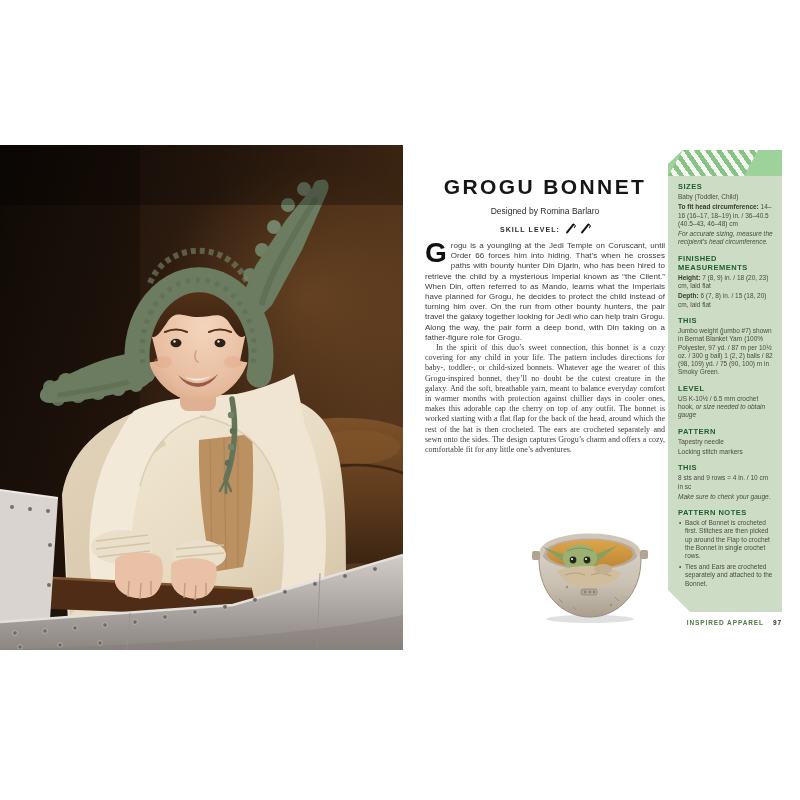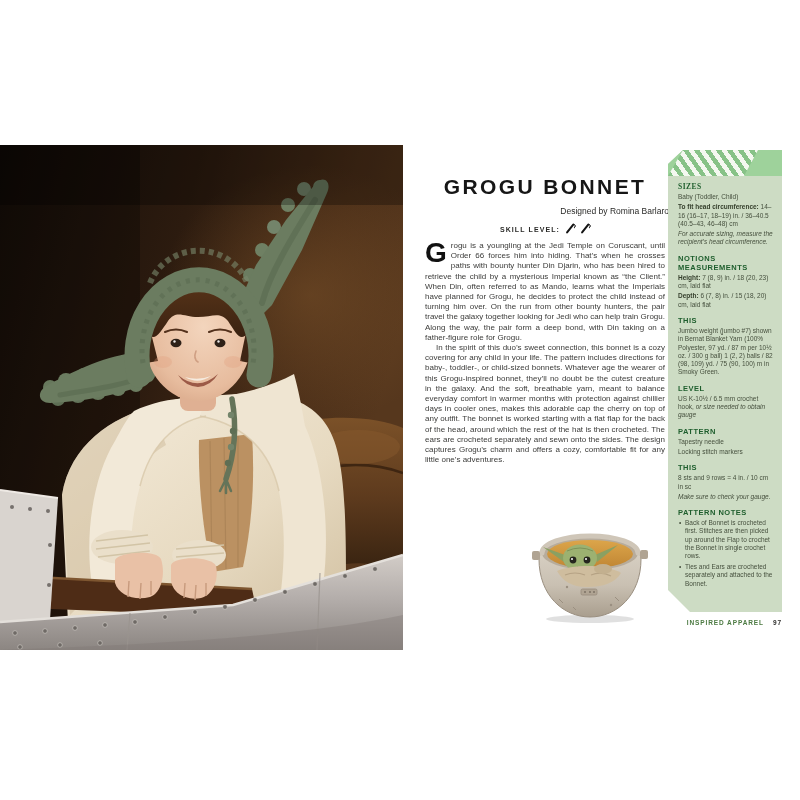--- a/index.html
+++ b/index.html
@@ -8,58 +8,58 @@
 
   
   .photo{position:absolute;left:0;top:145px;width:403px;height:505px;overflow:hidden;}
   .photo svg{display:block;}
 
   
   .rightpage{position:absolute;left:403px;top:145px;width:397px;height:510px;}
 
   .title{position:absolute;left:18px;top:30px;width:248px;text-align:center;
          font-size:21px;font-weight:700;letter-spacing:2.4px;color:#161616;}
-  .designer{position:absolute;left:18px;top:61px;width:248px;text-align:right;
+  .designer{position:absolute;left:18px;top:61px;width:248px;text-align:center;
          font-size:8.5px;color:#2a2a28;}
   .skill{position:absolute;left:18px;top:79px;width:248px;text-align:center;
          font-size:7px;font-weight:700;letter-spacing:1.1px;color:#2a2a28;}
   .hook-icon{display:inline-block;width:9px;height:10px;position:relative;
          margin-left:3px;vertical-align:-2px;}
   .hook-icon::before{content:"";position:absolute;left:1px;bottom:0;width:12px;height:1.7px;
          background:#141414;transform:rotate(-52deg);transform-origin:left bottom;border-radius:1px;}
   .hook-icon::after{content:"";position:absolute;right:-1px;top:0;width:3px;height:3px;
          border:1.4px solid #141414;border-bottom:none;border-left:none;border-radius:0 3px 0 0;
          transform:rotate(38deg);}
 
   .bodycol{position:absolute;left:22px;top:96px;width:240px;
          font-size:8px;line-height:10.2px;color:#3b3b39;text-align:justify;}
   .bodycol p{margin:0;}
   .dropcap{float:left;font-size:28px;line-height:21px;font-weight:700;color:#111;
          margin:1px 4px 0 0;}
-  .p2{text-indent:11px;}
+  .p2{text-indent:11px;font-family:Liberation Serif, serif;}
 
   .quoteblock{position:absolute;left:14px;top:397px;width:128px;}
   .quote-text{font-size:8px;letter-spacing:1.4px;color:#4a4a46;text-align:center;}
   .quote-attr{margin-top:9px;font-size:6.8px;color:#53534d;text-align:left;padding-left:6px;}
   .quote-attr i{font-style:italic;}
 
   .illustration{position:absolute;left:112px;top:372px;width:150px;height:108px;}
 
   
   .sidebar{position:absolute;left:668px;top:150px;width:114px;height:462px;
          background:#cddcc4;
          clip-path:polygon(15px 0,100% 0,100% 100%,22px 100%,0 calc(100% - 22px),0 14px);}
   .band{position:absolute;left:0;top:0;width:100%;height:26px;background:#9ed29b;}
   .stripes{position:absolute;left:0;top:0;height:26px;width:90px;
          background:repeating-linear-gradient(55deg,#87c287 0 4.5px,#f4f8f0 4.5px 9px);
          clip-path:polygon(0 100%,15px 0,100% 0,calc(100% - 14px) 100%);}
   .side-content{position:absolute;left:10px;top:32px;width:96px;}
   .side-content h3{font-size:7.5px;letter-spacing:0.5px;color:#1e5e2d;
          margin:7px 0 2px;font-weight:700;}
-  .side-content h3:first-child{margin-top:0;font-family:Liberation Serif, serif;}
+  .side-content h3:first-child{margin-top:0;}
   .side-content p{margin:0 0 2px;font-size:6.5px;line-height:8.3px;color:#46503e;}
   .side-content b{color:#353f2c;}
   .it{font-style:italic;}
   .bullet{position:relative;padding-left:7px;margin-bottom:2.5px;font-size:6.5px;
          line-height:8.3px;color:#46503e;}
   .bullet::before{content:"\2022";position:absolute;left:1px;top:0;color:#46503e;}
 
   
   .footer{position:absolute;left:630px;top:619px;width:152px;text-align:right;
          font-size:6.5px;letter-spacing:0.9px;font-weight:700;}
@@ -323,21 +323,21 @@
 <aside class="sidebar">
   <div class="band">
     <div class="stripes"></div>
   </div>
   <div class="side-content">
     <h3>SIZES</h3>
     <p>Baby (Toddler, Child)</p>
     <p><b>To fit head circumference:</b><span> 14–16 (16–17, 18–19) in. / 36–40.5 (40.5–43, 46–48) cm</span></p>
     <p class="it">For accurate sizing, measure the recipient’s head circumference.</p>
 
-    <h3>NOTIONS MEASUREMENTS</h3>
+    <h3>FINISHED MEASUREMENTS</h3>
     <p><b>Height:</b><span> 7 (8, 9) in. / 18 (20, 23) cm, laid flat</span></p>
     <p><b>Depth:</b><span> 6 (7, 8) in. / 15 (18, 20) cm, laid flat</span></p>
 
     <h3>THIS</h3>
     <p>Jumbo weight (jumbo #7) shown in Bernat Blanket Yarn (100% Polyester, 97 yd. / 87 m per 10½ oz. / 300 g ball) 1 (2, 2) balls / 82 (98, 109) yd. / 75 (90, 100) m in Smoky Green.</p>
 
     <h3>LEVEL</h3>
     <p><span>US K-10½ / 6.5 mm crochet hook, </span><span class="it">or size needed to obtain gauge</span></p>
 
     <h3>PATTERN</h3>

